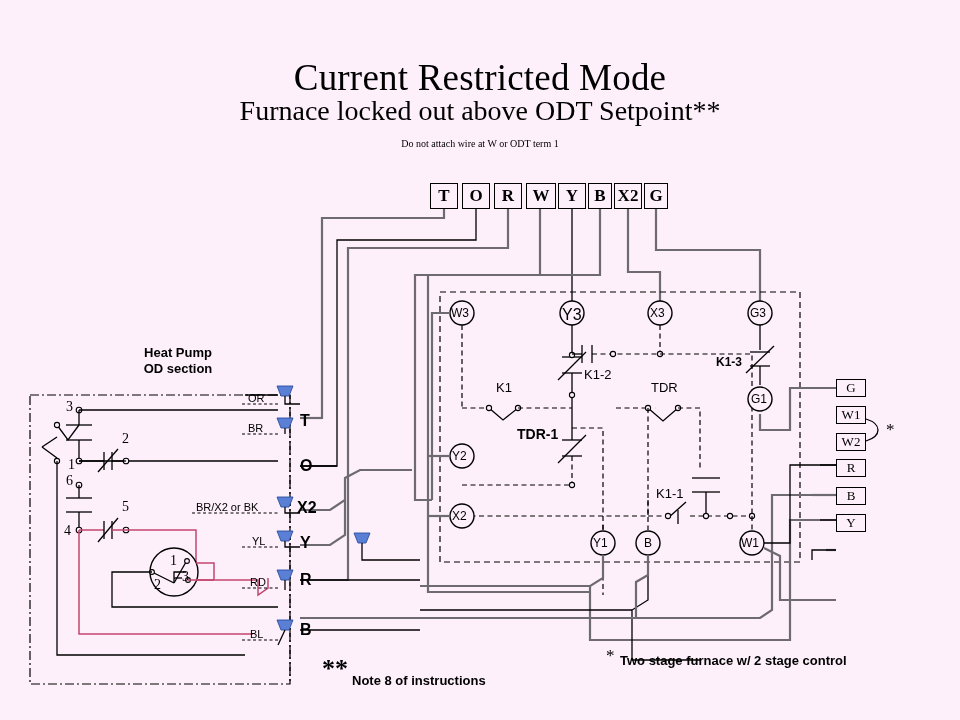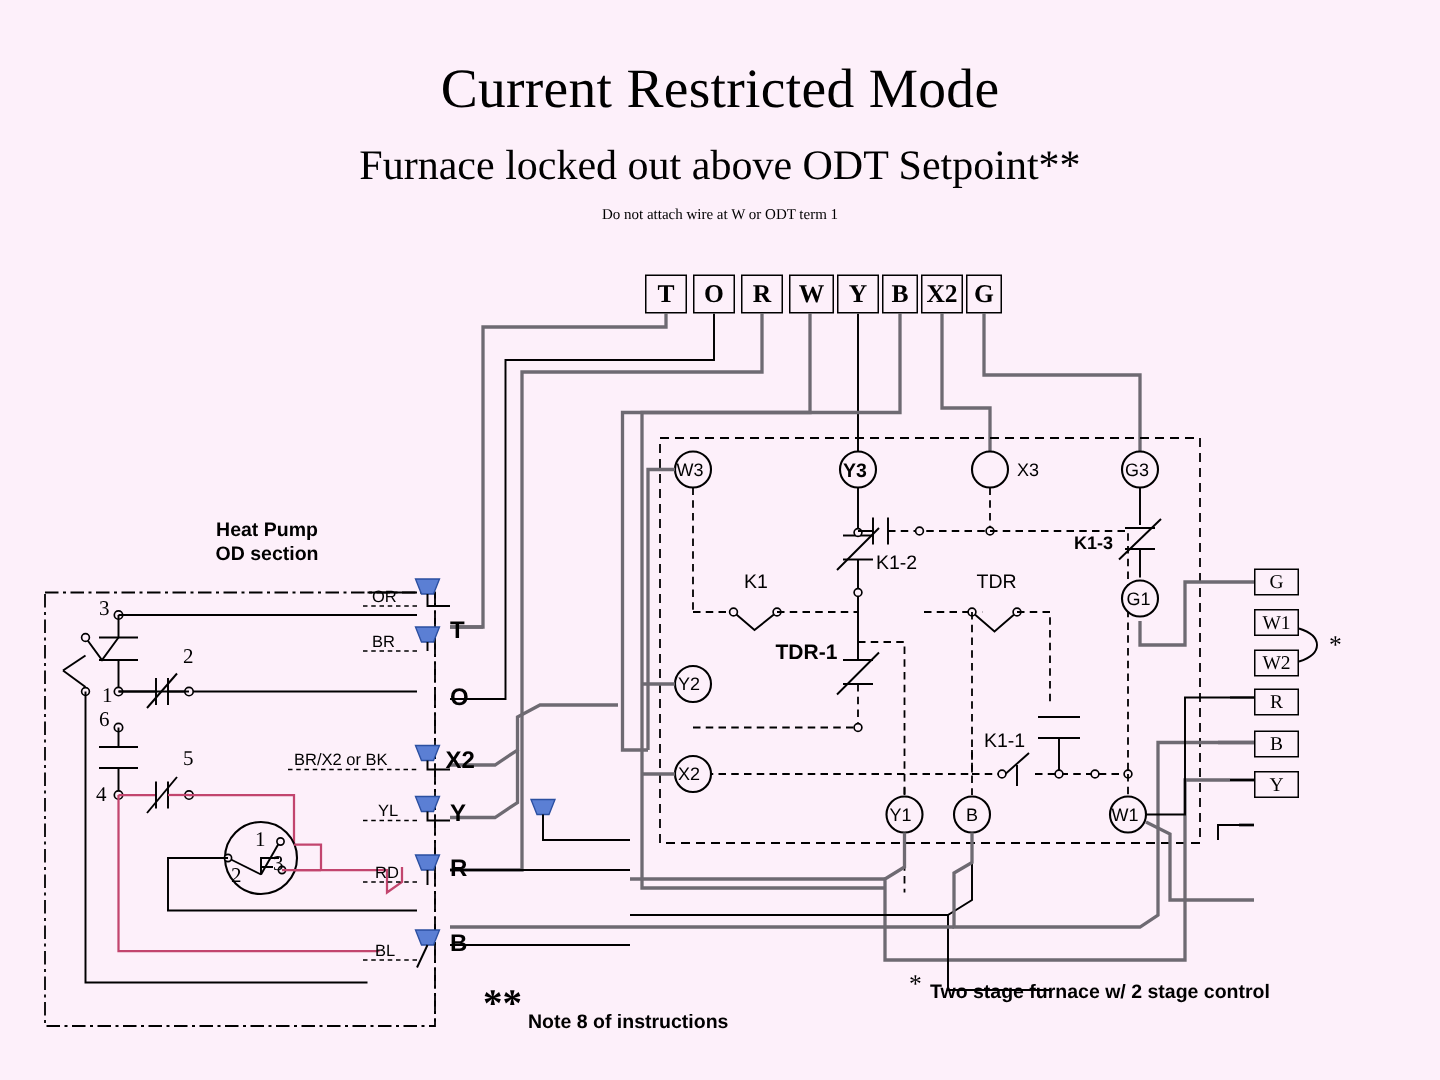--- a/index.html
+++ b/index.html
@@ -24,21 +24,21 @@
   }
   
   .title-main, .title-sub, .title-note {
     position: absolute;
     width: 960px;
     text-align: center;
     font-family: "Liberation Serif", serif;
     color: #000;
     white-space: nowrap;
   }
-  .title-main { top: 38px;  font-size: 37px; letter-spacing: .2px; }
+  .title-main { top: 56px;  font-size: 37px; letter-spacing: .2px; }
   .title-sub  { top: 95px;  font-size: 28px; }
   .title-note { top: 138px; font-size: 10px; }
 
   
   .lbl {
     position: absolute;
     white-space: nowrap;
     color: #000;
     font-family: "Liberation Sans", sans-serif;
     line-height: 1;
@@ -368,22 +368,22 @@
   <div class="lbl wire-lbl" style="left:250px; top:629px;">BL</div>
 
   <div class="lbl term-lbl" style="left:300px; top:413px;">T</div>
   <div class="lbl term-lbl" style="left:300px; top:458px;">O</div>
   <div class="lbl term-lbl" style="left:297px; top:500px;">X2</div>
   <div class="lbl term-lbl" style="left:300px; top:535px;">Y</div>
   <div class="lbl term-lbl" style="left:300px; top:572px;">R</div>
   <div class="lbl term-lbl" style="left:300px; top:622px;">B</div>
 
   <div class="lbl" style="left:451px; top:307px; font-size:12px;">W3</div>
-  <div class="lbl" style="left:562px; top:307px; font-size:13px;font-weight:bold;">Y3</div>
-  <div class="lbl" style="left:650px; top:307px; font-size:12px;padding-left:28px;">X3</div>
+  <div class="lbl" style="left:562px; top:307px; font-size:16px;">Y3</div>
+  <div class="lbl" style="left:650px; top:307px; font-size:12px;">X3</div>
   <div class="lbl" style="left:750px; top:307px; font-size:12px;">G3</div>
   <div class="lbl" style="left:751px; top:393px; font-size:12px;text-align:center;">G1</div>
   <div class="lbl" style="left:452px; top:450px; font-size:12px;">Y2</div>
   <div class="lbl" style="left:452px; top:510px; font-size:12px;">X2</div>
   <div class="lbl" style="left:593px; top:537px; font-size:12px;">Y1</div>
   <div class="lbl" style="left:644px; top:537px; font-size:12px;">B</div>
   <div class="lbl" style="left:741px; top:537px; font-size:12px;">W1</div>
 
   <div class="lbl relay-lbl" style="left:496px; top:381px;">K1</div>
   <div class="lbl relay-lbl" style="left:656px; top:487px;">K1-1</div>

